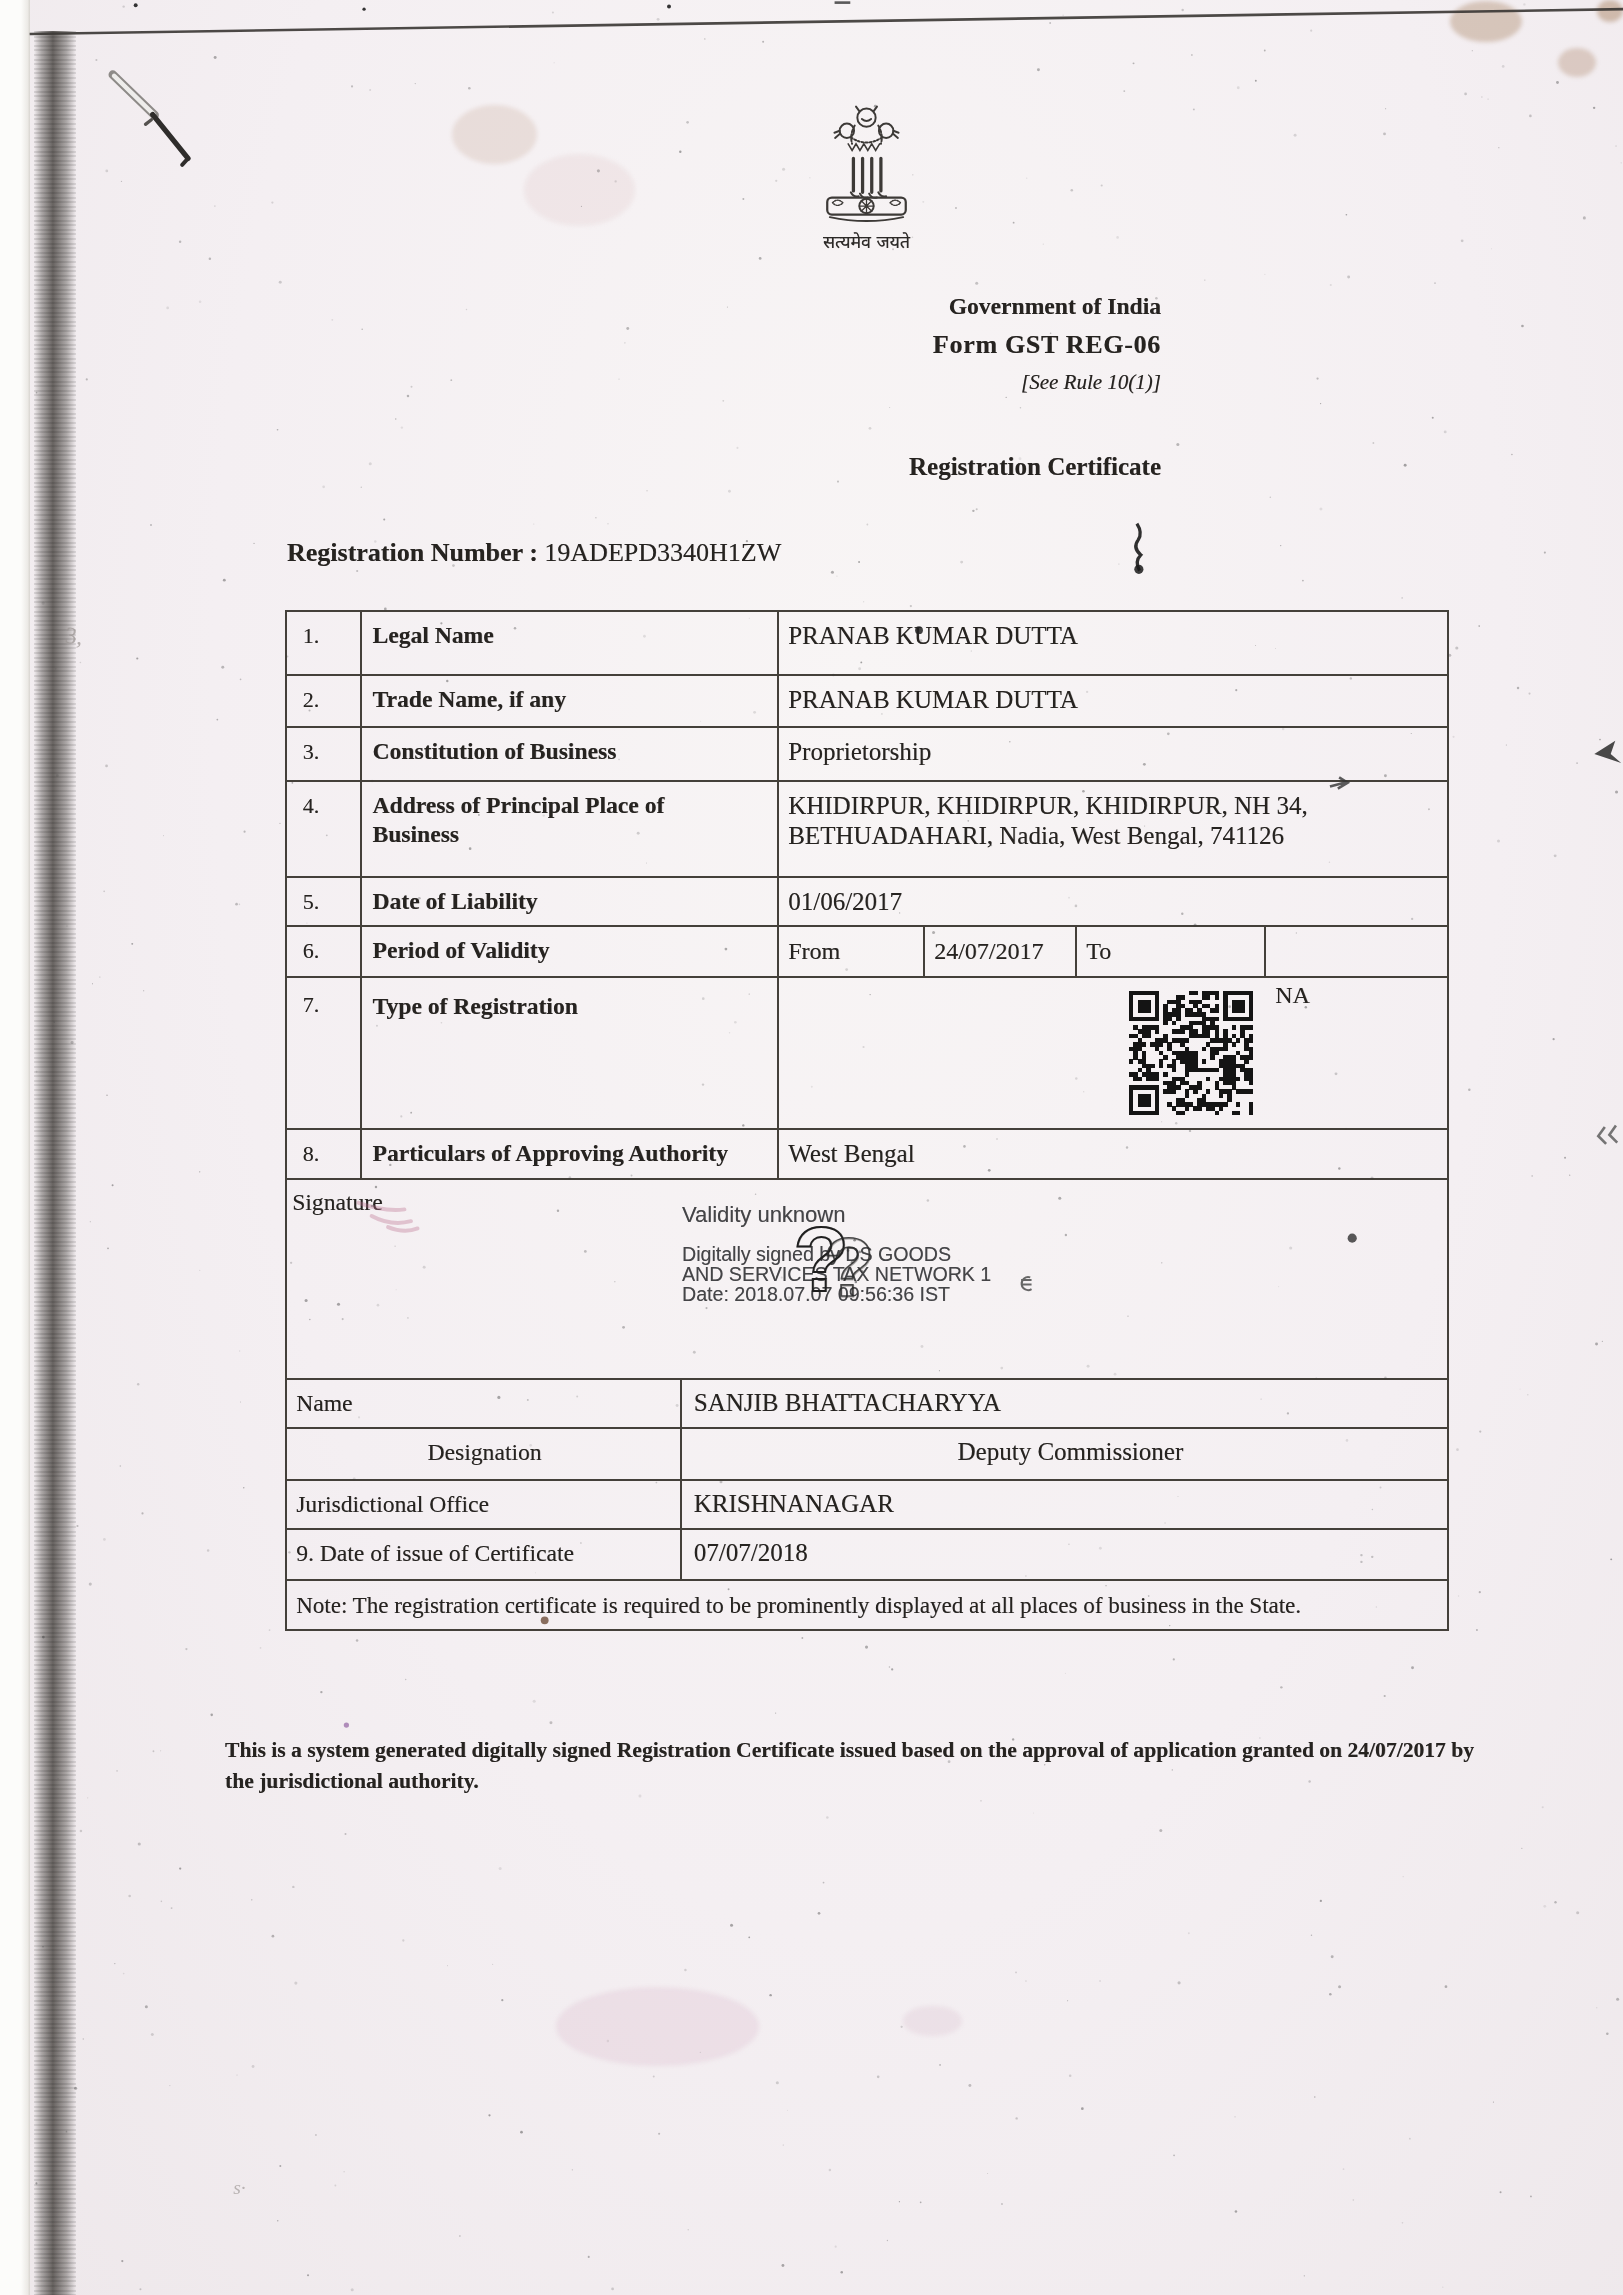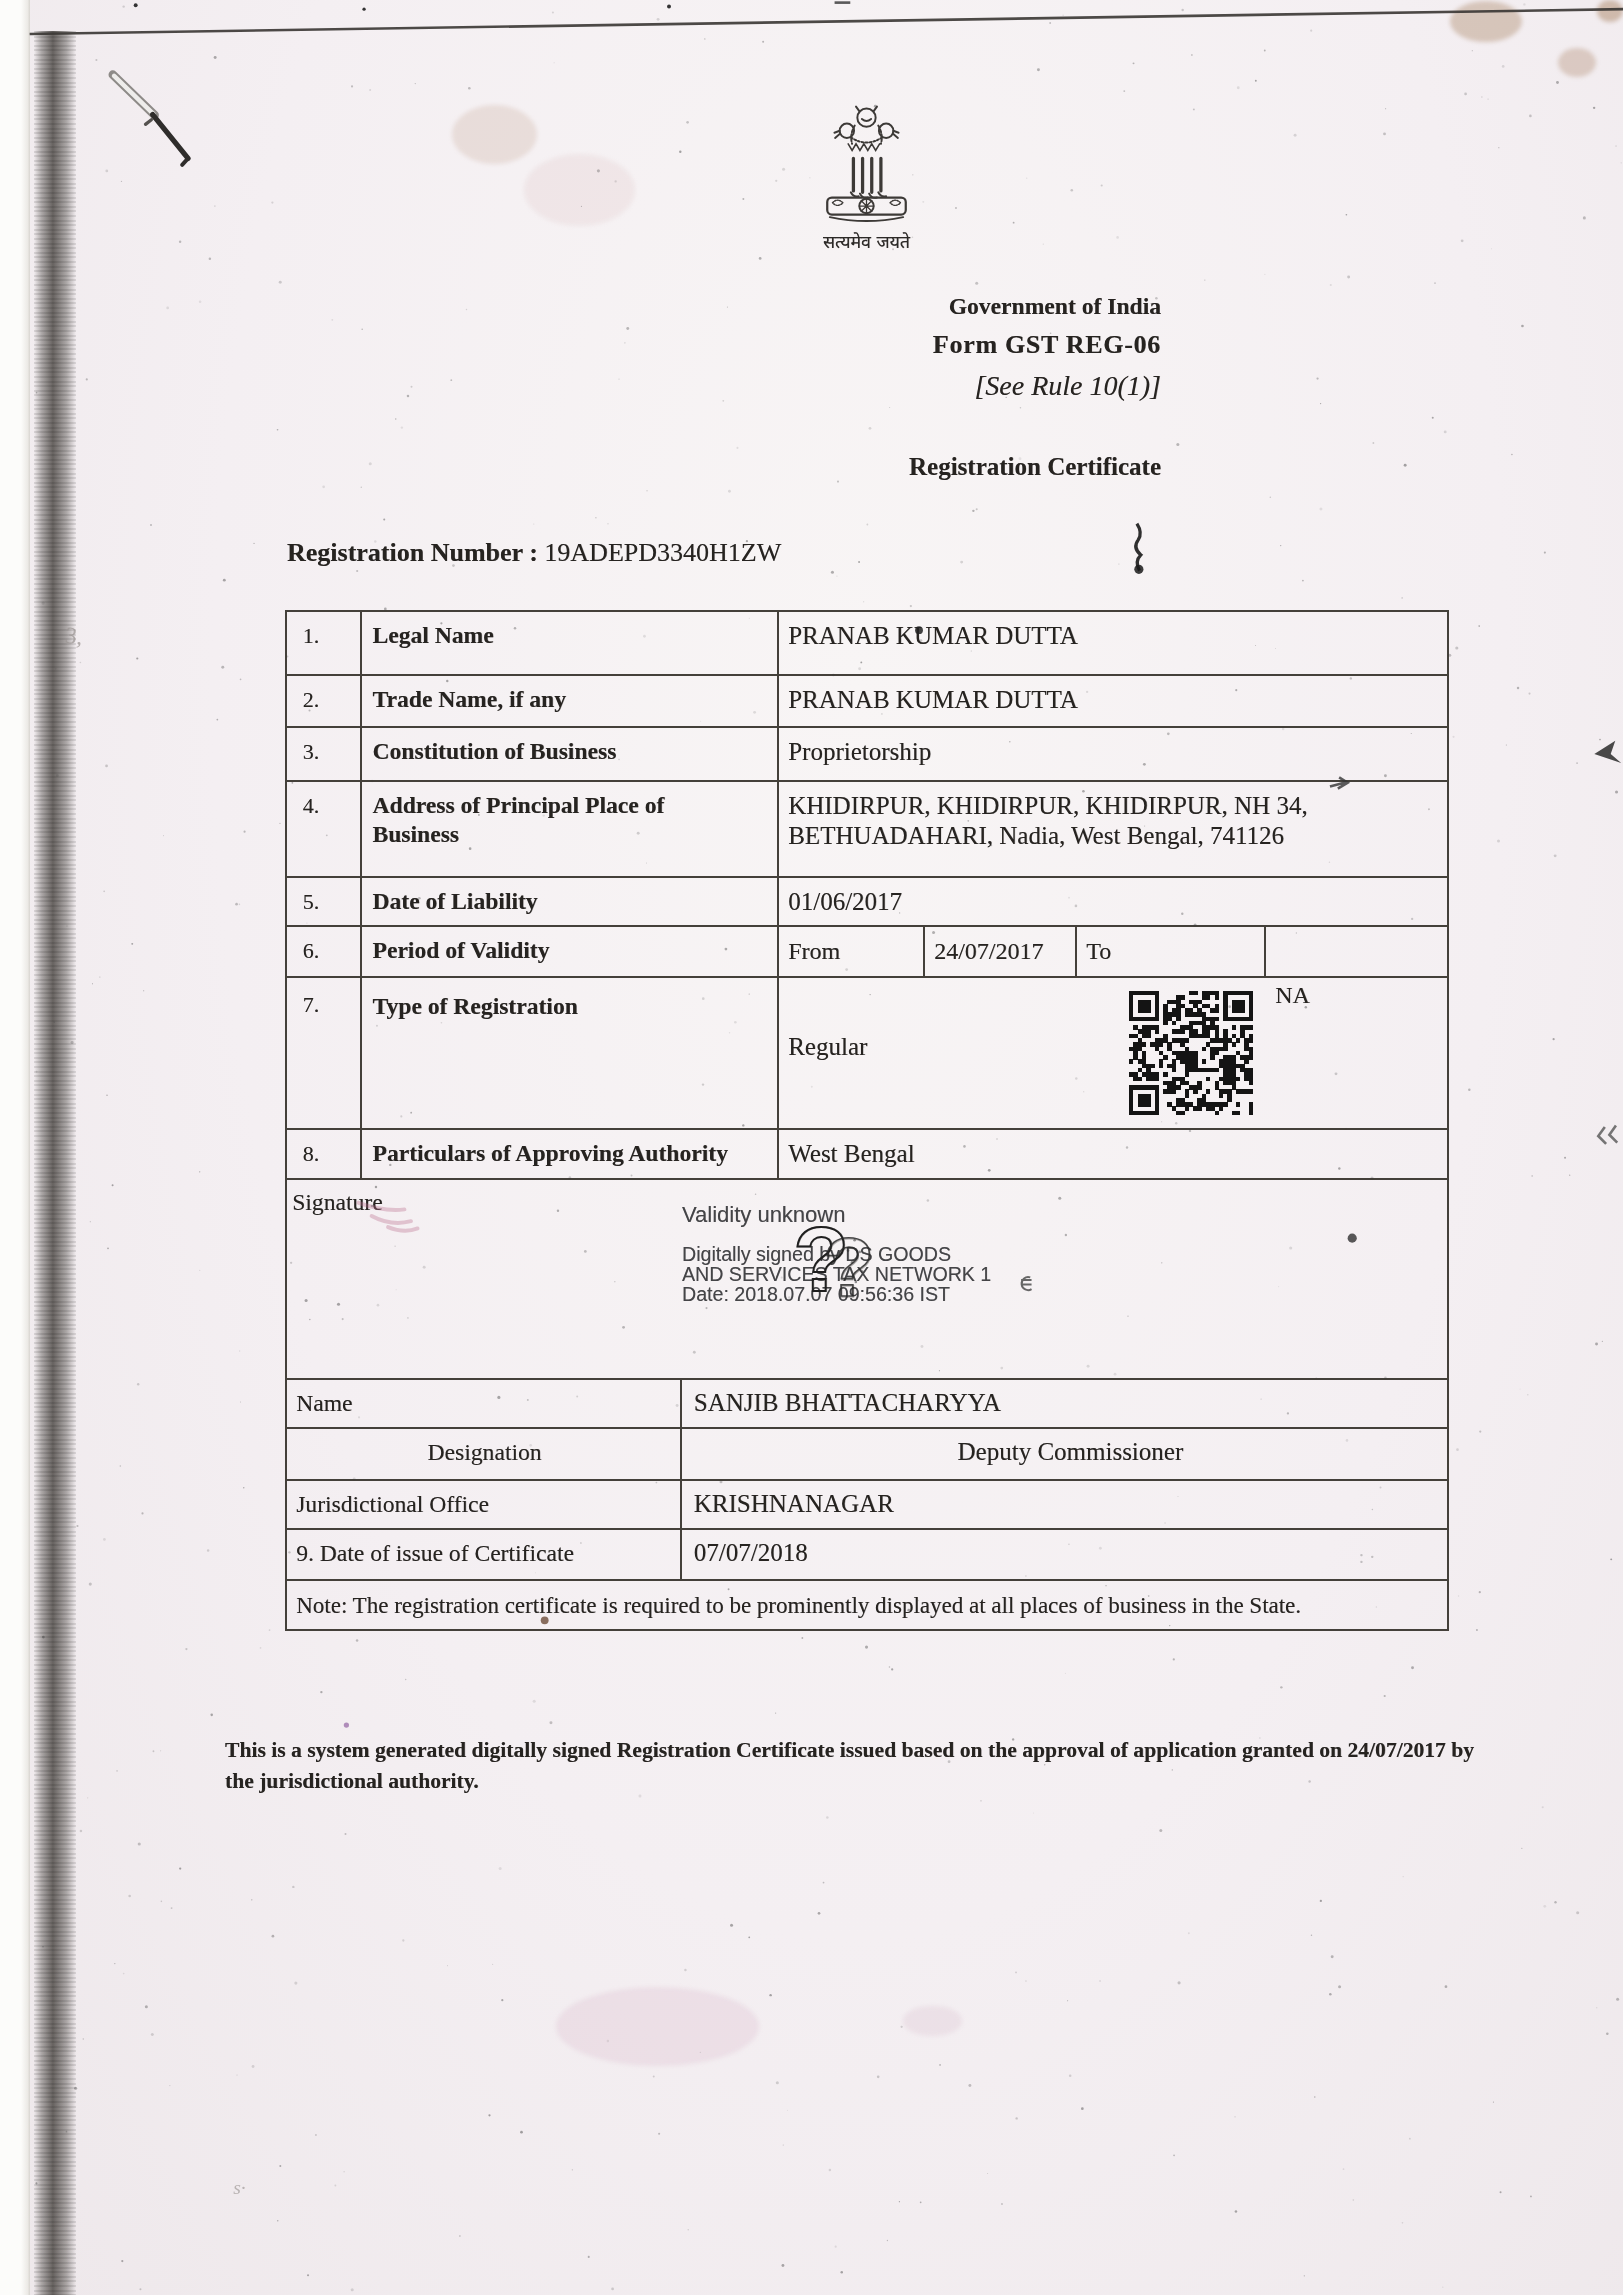--- a/index.html
+++ b/index.html
@@ -26,21 +26,21 @@
     background:
       repeating-linear-gradient(180deg, rgba(0,0,0,.10) 0 2px, rgba(0,0,0,0) 2px 4.6px),
       linear-gradient(90deg, rgba(90,86,82,0) 0%, rgba(90,86,82,.45) 18%, rgba(64,60,56,.78) 45%, rgba(90,86,82,.45) 78%, rgba(90,86,82,0) 100%);
   }
   .stain{position:absolute;border-radius:50%;filter:blur(2px);pointer-events:none;}
   
   .hdr{position:absolute;width:589px;left:572px;text-align:right;color:var(--ink);
        text-shadow:0.3px 0.3px 0.5px rgba(35,32,30,.45);}
   .gov   {top:293px;font-size:23.6px;font-weight:bold;}
   .form  {top:330px;font-size:26px;font-weight:bold;letter-spacing:0.7px;}
-  .rule  {top:370px;font-size:28px;font-style:italic;}
+  .rule  {top:370px;font-size:21px;font-style:italic;}
   .cert  {top:453px;font-size:25px;font-weight:bold;}
   .regline{position:absolute;left:287px;top:538px;font-size:26px;color:var(--ink);
        text-shadow:0.3px 0.3px 0.5px rgba(35,32,30,.45);}
   .regline .lbl{font-weight:bold;}
   .motto{position:absolute;left:572px;width:589px;top:229px;text-align:center;
        font-family:"DejaVu Sans",sans-serif;font-size:17.7px;color:#2c2927;
        text-shadow:0.3px 0.3px 0.5px rgba(35,32,30,.5);}
   
   .gsttable{position:absolute;left:285px;top:610px;width:1164px;height:1021px;
     border:2px solid var(--bc);box-sizing:border-box;color:var(--ink);
@@ -171,21 +171,20 @@
     <div class="cell" style="left:638px;width:148px;padding:10.5px 0 0 9.2px;font-size:24px;">24/07/2017</div>
     <div class="cell" style="left:790px;width:185px;padding:10.5px 0 0 9.2px;font-size:24px;">To</div>
     <div class="cell" style="left:979px;right:0;padding:10.5px 0 0 9.2px;font-size:24px;margin-top:44px;">NA</div>
   </div>
 
   <div class="trow" style="height:152px;">
     <div class="vline" style="left:73px;"></div>
     <div class="vline" style="left:490px;"></div>
     <div class="cell num" style="padding-top:14.4px;">7.</div>
     <div class="cell lab" style="padding-top:14.4px;">Type of Registration</div>
-    <div class="cell val" style="padding-top:54px;">Regular</div>
     <div id="qr" style="position:absolute;left:842px;top:13px;width:124px;height:124px;"><svg width="124" height="124" shape-rendering="crispEdges" viewBox="0 0 190 190">
           <rect x="0" y="0" width="6.8517241379310345" height="6.8517241379310345" fill="#141414"></rect>
           <rect x="6.551724137931035" y="0" width="6.8517241379310345" height="6.8517241379310345" fill="#141414"></rect>
           <rect x="13.10344827586207" y="0" width="6.8517241379310345" height="6.8517241379310345" fill="#141414"></rect>
           <rect x="19.655172413793103" y="0" width="6.8517241379310345" height="6.8517241379310345" fill="#141414"></rect>
           <rect x="26.20689655172414" y="0" width="6.8517241379310345" height="6.8517241379310345" fill="#141414"></rect>
           <rect x="32.758620689655174" y="0" width="6.8517241379310345" height="6.8517241379310345" fill="#141414"></rect>
           <rect x="39.310344827586206" y="0" width="6.8517241379310345" height="6.8517241379310345" fill="#141414"></rect>
           <rect x="91.72413793103449" y="0" width="6.8517241379310345" height="6.8517241379310345" fill="#141414"></rect>
           <rect x="98.27586206896552" y="0" width="6.8517241379310345" height="6.8517241379310345" fill="#141414"></rect>

